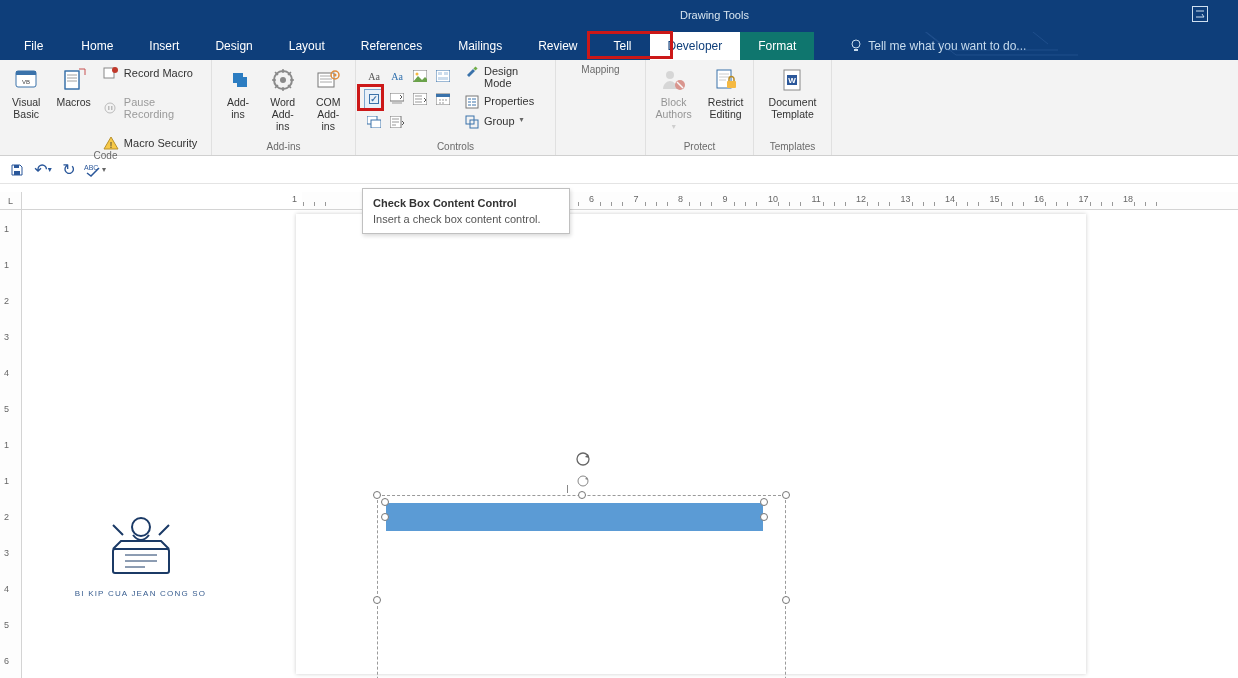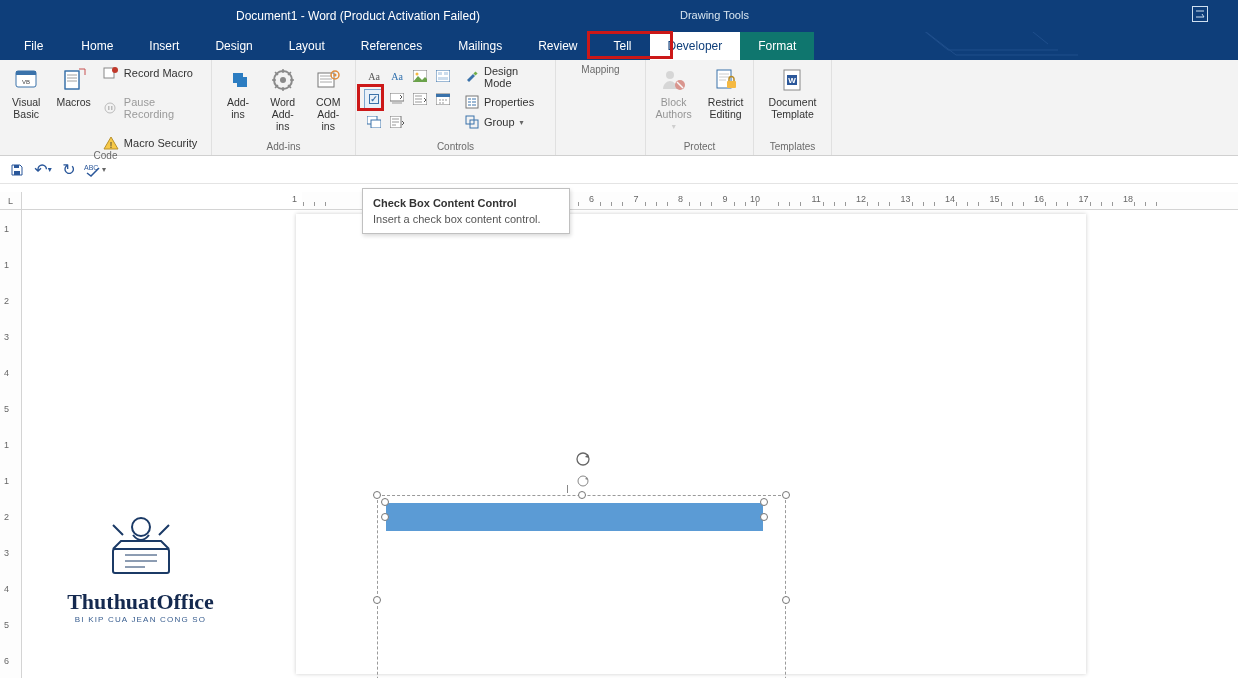--- a/index.html
+++ b/index.html
@@ -35,21 +35,21 @@
 .si-icon { width: 16px; height: 14px; }
 
 .controls-grid { display: grid; grid-template-columns: repeat(4, 20px); grid-auto-rows: 20px; gap: 3px; }
 .ctrl-cell { width: 20px; height: 20px; border: 1px solid transparent; display: flex; align-items: center; justify-content: center; font-size: 10px; color: #555; cursor: pointer; }
 .ctrl-cell.txt { font-family: Georgia, serif; }
 .ctrl-cell.checkbox-cc { border: 1px solid #7ca7cf; background: #e8f1f9; }
 .ctrl-cell.checkbox-cc .cb { width: 10px; height: 10px; border: 1px solid #3a72aa; display: flex; align-items: center; justify-content: center; color: #3a72aa; font-size: 9px; font-weight: bold; }
 .red-box-checkbox { position: absolute; width: 27px; height: 27px; border: 3px solid #cc1818; pointer-events: none; z-index: 11; }
 
 .ctl-stack { display: flex; flex-direction: column; gap: 6px; padding-top: 1px; }
-.ctl-row { display: flex; align-items: center; gap: 5px; font-size: 11px; color: #333; cursor: pointer; }
+.ctl-row { display: flex; gap: 5px; font-size: 11px; color: #333; cursor: pointer; }
 .little-icon { width: 14px; height: 14px; }
 
 .qat { height: 28px; background: #fff; display: flex; align-items: center; gap: 4px; padding: 0 6px; border-bottom: 1px solid #e4e4e4; }
 .qat-btn { width: 22px; height: 22px; display: flex; align-items: center; justify-content: center; cursor: pointer; color: #2a579a; font-size: 13px; }
 .ruler-h { position: absolute; top: 192px; left: 22px; right: 0; height: 18px; background: #fff; border-bottom: 1px solid #d4d4d4; }
 .ruler-h-line { position: absolute; top: 0; left: 280px; right: 0; height: 100%; background: #fdfdfd; }
 .ruler-v { position: absolute; top: 210px; left: 0; width: 22px; bottom: 0; background: #fdfdfd; border-right: 1px solid #d4d4d4; }
 .rul-corner { position: absolute; top: 192px; left: 0; width: 22px; height: 18px; background: #fdfdfd; border-right: 1px solid #d4d4d4; border-bottom: 1px solid #d4d4d4; display: flex; align-items: center; justify-content: center; font-size: 9px; color: #666; }
 .ruler-tick { position: absolute; font-size: 9px; color: #666; }
 .rt-h { top: 2px; }
@@ -86,41 +86,49 @@
     <path d="M20 18 L90 18 L138 55 L260 55"></path>
     <circle cx="90" cy="18" r="2" fill="#3462a0"></circle>
     <path d="M310 8 a16 16 0 1 0 32 0 a16 16 0 1 0 -32 0"></path>
     <path d="M316 0 L336 20 M336 0 L336 20 L316 20"></path>
     <path d="M50 4 L180 4 L230 44"></path>
     <circle cx="50" cy="4" r="2" fill="#3462a0"></circle>
   </g>
 </svg>
 
 <div class="titlebar">
-  <span class="title-text">Document1 - Word (Product Activation Failed)</span>
   <span class="drawing-tools">Drawing Tools</span>
   <div class="ribbon-display-icon">
     <svg width="10" height="8" viewBox="0 0 10 8">
         <path d="M1 1h8M1 7h8 M7 4 L9 7" stroke="#cfe0f0" stroke-width="1" fill="none"></path>
       </svg>
   </div>
 </div>
 
 <div class="tabbar">
   <div class="tab file">File</div>
   <div class="tab">Home</div>
   <div class="tab">Insert</div>
   <div class="tab">Design</div>
   <div class="tab">Layout</div>
   <div class="tab">References</div>
   <div class="tab">Mailings</div>
   <div class="tab">Review</div>
   <div class="tab">Tell</div>
   <div class="tab active">Developer</div>
   <div class="tab format-extra">Format</div>
+  <div class="tell-me">
+    <span>
+        <svg width="12" height="14" viewBox="0 0 12 14">
+          <circle cx="6" cy="5" r="4" stroke="#c9ddee" fill="none" stroke-width="1"></circle>
+          <path d="M4 10h4v2h-4z" fill="#c9ddee"></path>
+        </svg>
+      </span>
+    <span>Tell me what you want to do...</span>
+  </div>
 </div>
 <div class="red-box-tab"></div>
 
 <div class="ribbon">
 
   <div class="group" style="width:212px;">
     <div class="group-content">
       <div class="bigbtn">
         <div class="bi">
             <svg width="26" height="26" viewBox="0 0 26 26">
@@ -416,21 +424,21 @@
     <div style="position: absolute; top: 10px; width: 1px; height: 4px; background: rgb(153, 153, 153); left: 633.5px;"></div>
     <div style="position: absolute; top: 10px; width: 1px; height: 4px; background: rgb(153, 153, 153); left: 644.5px;"></div>
     <div class="ruler-tick rt-h" style="left: 656px;">8</div>
     <div style="position: absolute; top: 10px; width: 1px; height: 4px; background: rgb(153, 153, 153); left: 667px;"></div>
     <div style="position: absolute; top: 10px; width: 1px; height: 4px; background: rgb(153, 153, 153); left: 678px;"></div>
     <div style="position: absolute; top: 10px; width: 1px; height: 4px; background: rgb(153, 153, 153); left: 689px;"></div>
     <div class="ruler-tick rt-h" style="left: 700.5px;">9</div>
     <div style="position: absolute; top: 10px; width: 1px; height: 4px; background: rgb(153, 153, 153); left: 711.5px;"></div>
     <div style="position: absolute; top: 10px; width: 1px; height: 4px; background: rgb(153, 153, 153); left: 722.5px;"></div>
     <div style="position: absolute; top: 10px; width: 1px; height: 4px; background: rgb(153, 153, 153); left: 733.5px;"></div>
-    <div class="ruler-tick rt-h" style="left: 728px;">10</div>
+    <div class="ruler-tick rt-h" style="left: 746px;">10</div>
     <div style="position: absolute; top: 10px; width: 1px; height: 4px; background: rgb(153, 153, 153); left: 756px;"></div>
     <div style="position: absolute; top: 10px; width: 1px; height: 4px; background: rgb(153, 153, 153); left: 767px;"></div>
     <div style="position: absolute; top: 10px; width: 1px; height: 4px; background: rgb(153, 153, 153); left: 778px;"></div>
     <div class="ruler-tick rt-h" style="left: 789.5px;">11</div>
     <div style="position: absolute; top: 10px; width: 1px; height: 4px; background: rgb(153, 153, 153); left: 800.5px;"></div>
     <div style="position: absolute; top: 10px; width: 1px; height: 4px; background: rgb(153, 153, 153); left: 811.5px;"></div>
     <div style="position: absolute; top: 10px; width: 1px; height: 4px; background: rgb(153, 153, 153); left: 822.5px;"></div>
     <div class="ruler-tick rt-h" style="left: 834px;">12</div>
     <div style="position: absolute; top: 10px; width: 1px; height: 4px; background: rgb(153, 153, 153); left: 845px;"></div>
     <div style="position: absolute; top: 10px; width: 1px; height: 4px; background: rgb(153, 153, 153); left: 856px;"></div>
@@ -517,15 +525,14 @@
   <div class="wm-logo">
     <svg width="80" height="80" viewBox="0 0 80 80">
       <rect x="12" y="44" width="56" height="24" rx="2" fill="none" stroke="#1b3a66" stroke-width="2"></rect>
       <path d="M12 44 L20 36 L60 36 L68 44" fill="none" stroke="#1b3a66" stroke-width="2"></path>
       <circle cx="40" cy="22" r="9" fill="none" stroke="#1b3a66" stroke-width="2"></circle>
       <path d="M32 30 Q40 40 48 30" fill="none" stroke="#1b3a66" stroke-width="2"></path>
       <path d="M22 30 L12 20 M58 30 L68 20" stroke="#1b3a66" stroke-width="2"></path>
       <path d="M24 50 h32 M24 56 h32 M24 62 h20" stroke="#1b3a66" stroke-width="1"></path>
     </svg>
   </div>
-  <div class="wm-text">ThuthuatOffice</div>
   <div class="wm-sub">BI KIP CUA JEAN CONG SO</div>
 </div>
 
 </body></html>

